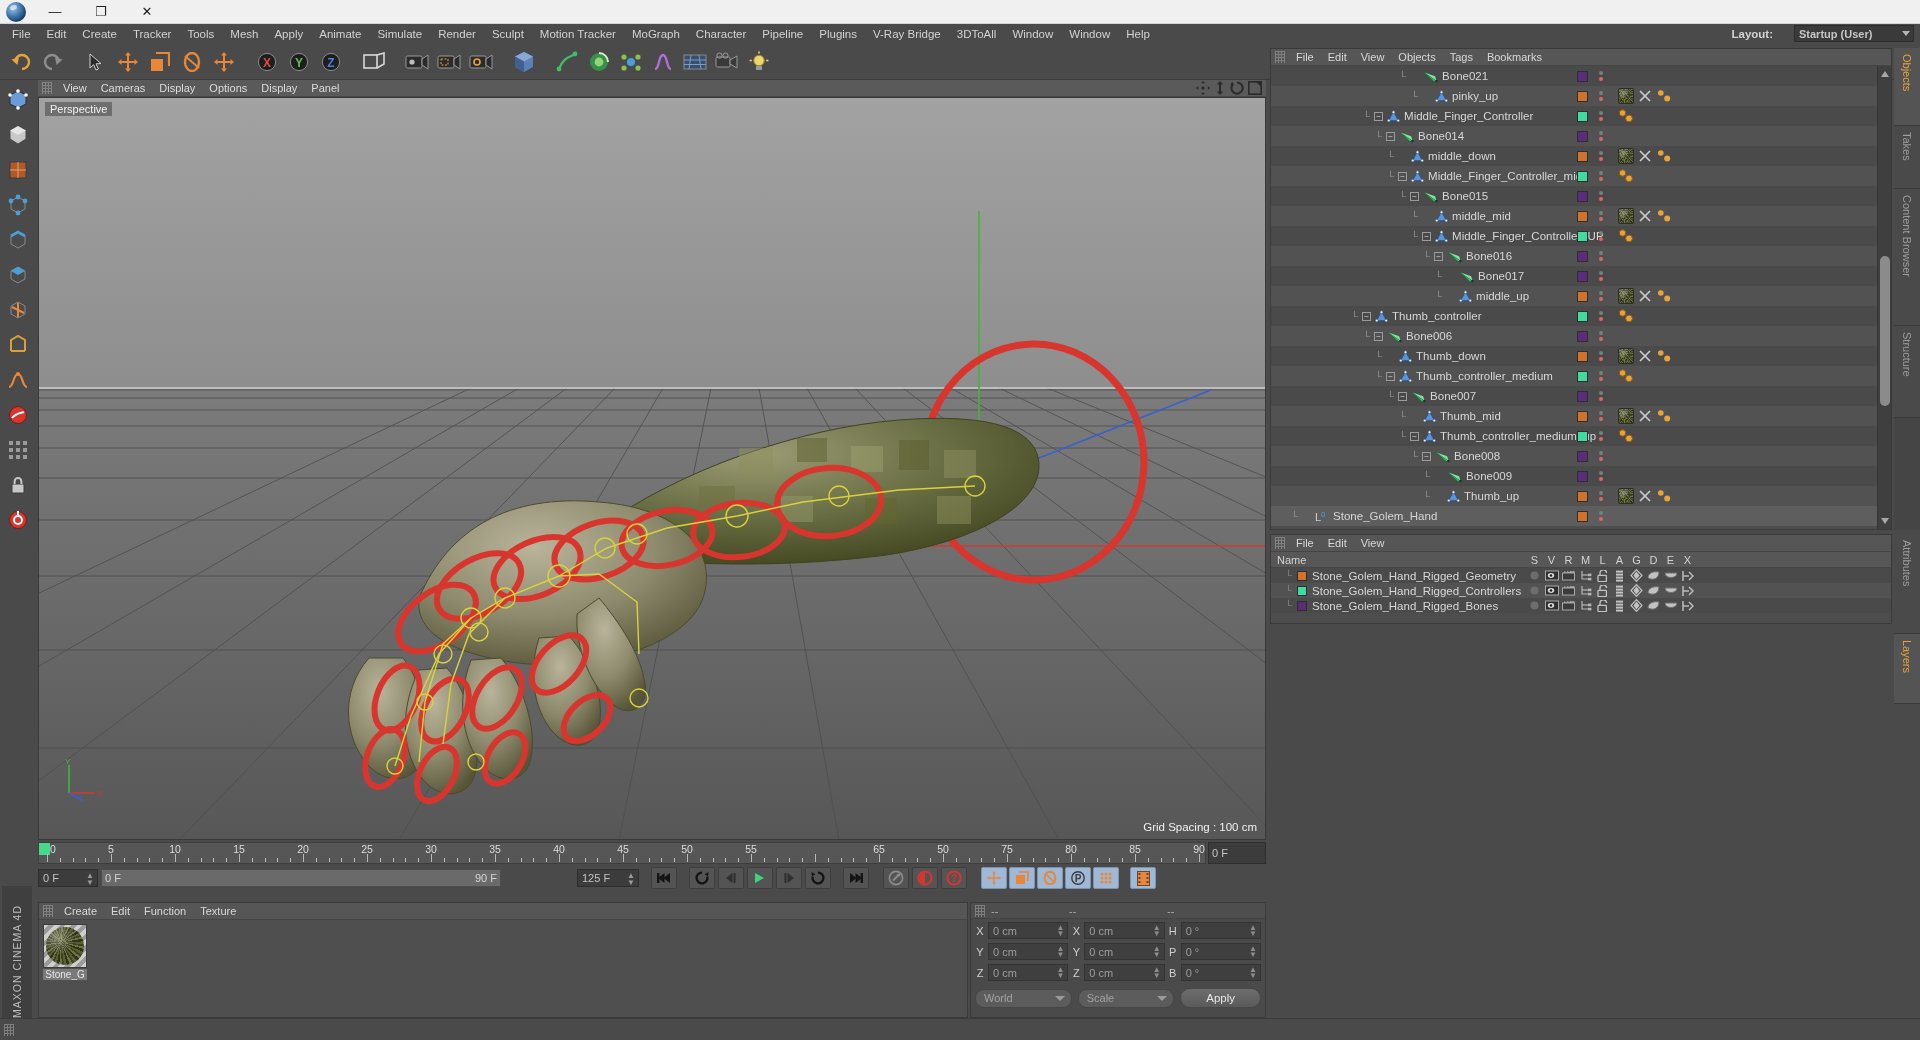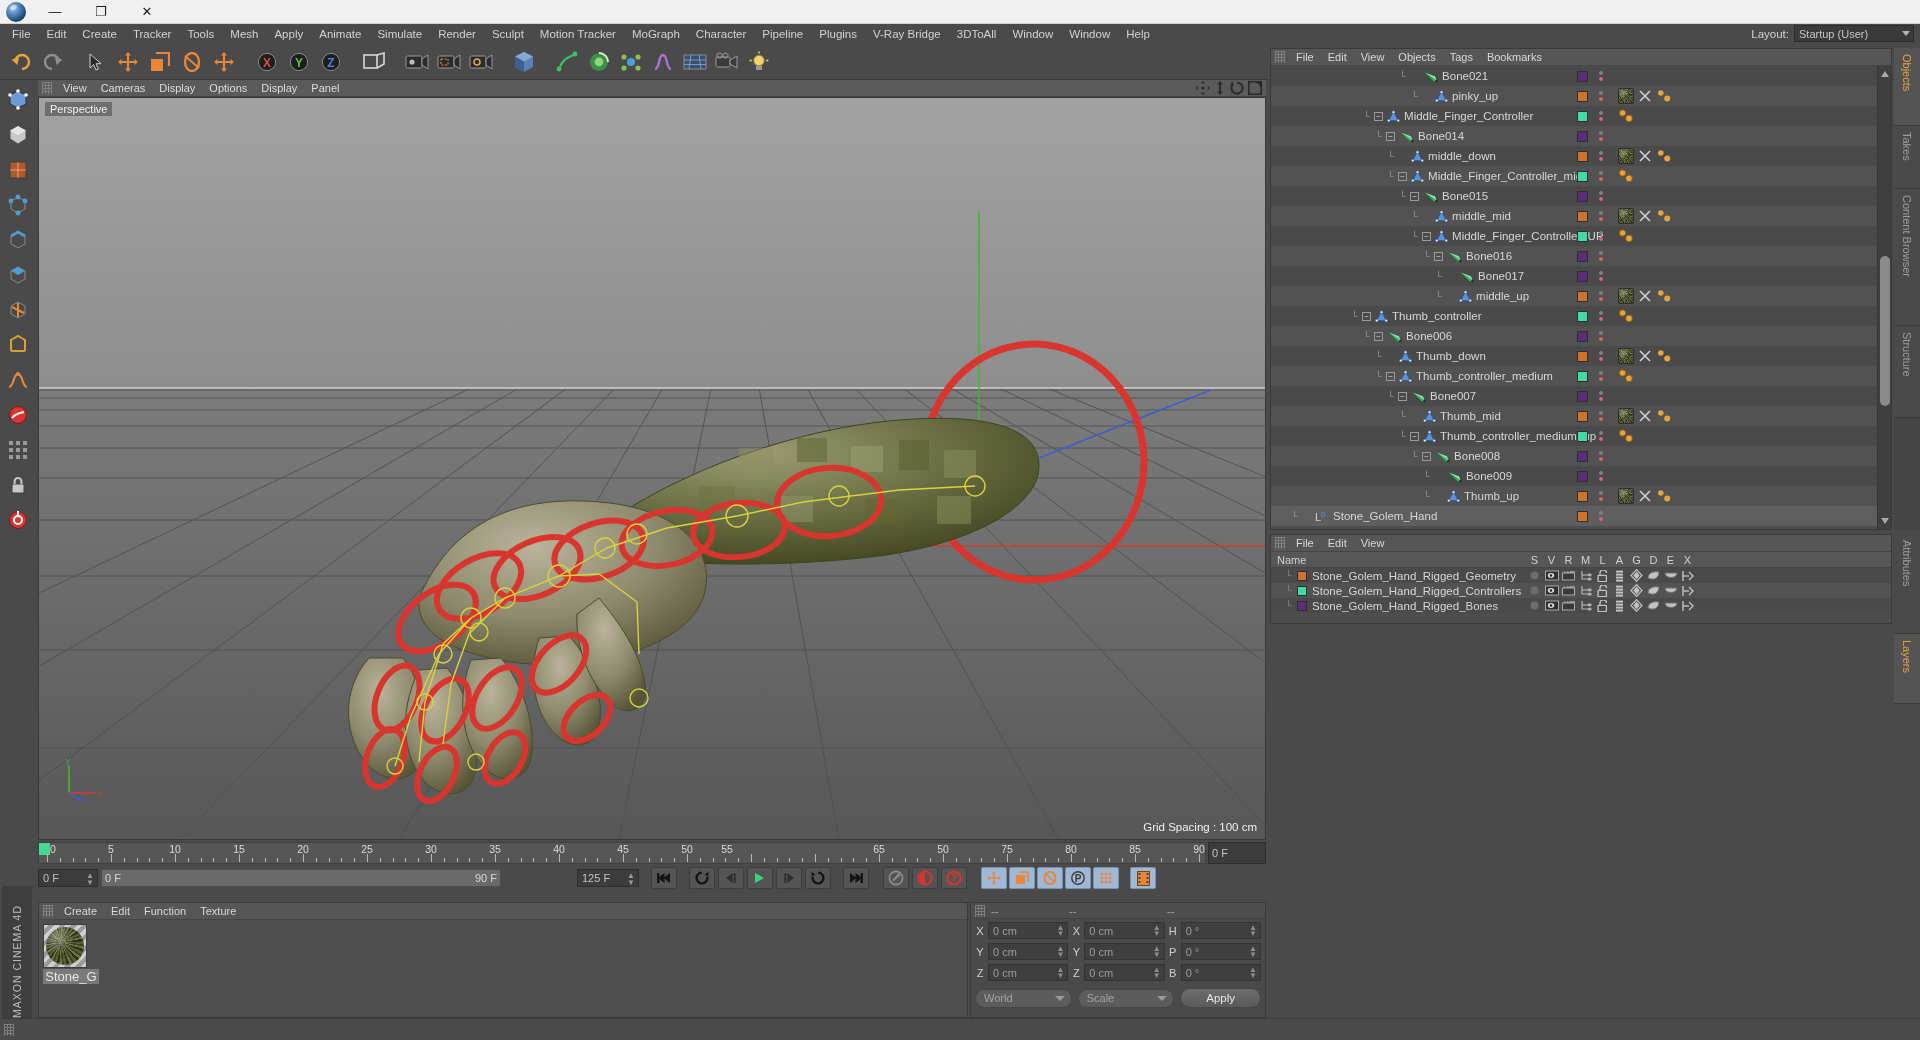--- a/index.html
+++ b/index.html
@@ -35,21 +35,21 @@
     width:46px; height:24px; display:flex; align-items:center; justify-content:center;
     color:#222; font-size:13px; line-height:1;
   }
 
   
   .menubar {
     height:20px; background:#4a4a4a; display:flex; align-items:center;
     padding-left:4px; font-size:11.5px; color:#d2d2d2; position:relative;
   }
   .menuitem { padding:0 8px; line-height:20px; white-space:nowrap; }
-  .layoutbox{ position:absolute; right:6px; top:1px; display:flex; align-items:center; gap:5px; }
+  .layoutbox{ position:absolute; right:6px; top:1px; display:flex; align-items:center; gap:21px;font-weight:bold; }
   .layoutbox .lbl{ font-size:11.5px; color:#d2d2d2; }
   .layout-select{
     width:120px; height:17px; background:#3a3a3a; border:1px solid #2c2c2c;
     color:#c6c6c6; font-size:11px; display:flex; align-items:center;
     padding:0 4px; position:relative;
   }
   .layout-select .arrow{ position:absolute; right:3px; top:5px;
     border-left:4px solid transparent; border-right:4px solid transparent; border-top:5px solid #b5b5b5; }
 
   
@@ -141,21 +141,21 @@
       repeating-linear-gradient(-45deg, #cfcfcf 0 4px, #9a9a9a 4px 8px);
     border:1px solid #3c3c3c; display:flex; align-items:center; justify-content:center;
   }
   .matball{
     width:38px;height:38px;border-radius:50%;
     background:
       radial-gradient(circle at 30% 28%, rgba(255,255,255,.35), rgba(0,0,0,0) 45%),
       repeating-conic-gradient(from 10deg at 40% 40%, #5a5f33 0 7deg, #3e4423 7deg 13deg, #6f7444 13deg 19deg, #2f3418 19deg 26deg),
       #4f5430;
   }
-  .matname{ width:56px; font-size:13px; color:#e6e6e6; background:#7a7a7a; text-align:center;
+  .matname{ width:44px; font-size:10px; color:#e6e6e6; background:#7a7a7a; text-align:center;
             overflow:hidden; white-space:nowrap; margin-top:1px; }
 
   
   .coord{ position:absolute; left:970px; top:902px; width:296px; bottom:22px;
           background:#4a4a4a; border:1px solid #3a3a3a; }
   .coord-hdr{ height:16px; background:#4e4e4e; display:flex; align-items:center; font-size:11px;
               color:#a8a8a8; border-bottom:1px solid #434343;}
   .coord-hdr span{ display:inline-block; }
   .crow{ display:flex; align-items:center; height:19px; margin:2px 4px 0 4px; gap:3px; }
   .caxis{ width:10px; font-size:11px; color:#d0d0d0; text-align:center; }
@@ -749,21 +749,21 @@
         <div class="tl-num" style="left: 72px;">5</div>
         <div class="tl-num" style="left: 136px;">10</div>
         <div class="tl-num" style="left: 200px;">15</div>
         <div class="tl-num" style="left: 264px;">20</div>
         <div class="tl-num" style="left: 328px;">25</div>
         <div class="tl-num" style="left: 392px;">30</div>
         <div class="tl-num" style="left: 456px;">35</div>
         <div class="tl-num" style="left: 520px;">40</div>
         <div class="tl-num" style="left: 584px;">45</div>
         <div class="tl-num" style="left: 648px;">50</div>
-        <div class="tl-num" style="left: 688px;">55</div>
+        <div class="tl-num" style="left: 712px;">55</div>
         <div class="tl-num" style="left: 776px; margin-top: 44px;">60</div>
         <div class="tl-num" style="left: 840px;">65</div>
         <div class="tl-num" style="left: 904px;">50</div>
         <div class="tl-num" style="left: 968px;">75</div>
         <div class="tl-num" style="left: 1032px;">80</div>
         <div class="tl-num" style="left: 1096px;">85</div>
         <div class="tl-num" style="left: 1160px;">90</div>
         <div class="tl-tick" style="left: 8px; height: 8px;"></div>
         <div class="tl-tick" style="left: 20.8px; height: 4px;"></div>
         <div class="tl-tick" style="left: 33.6px; height: 4px;"></div>

